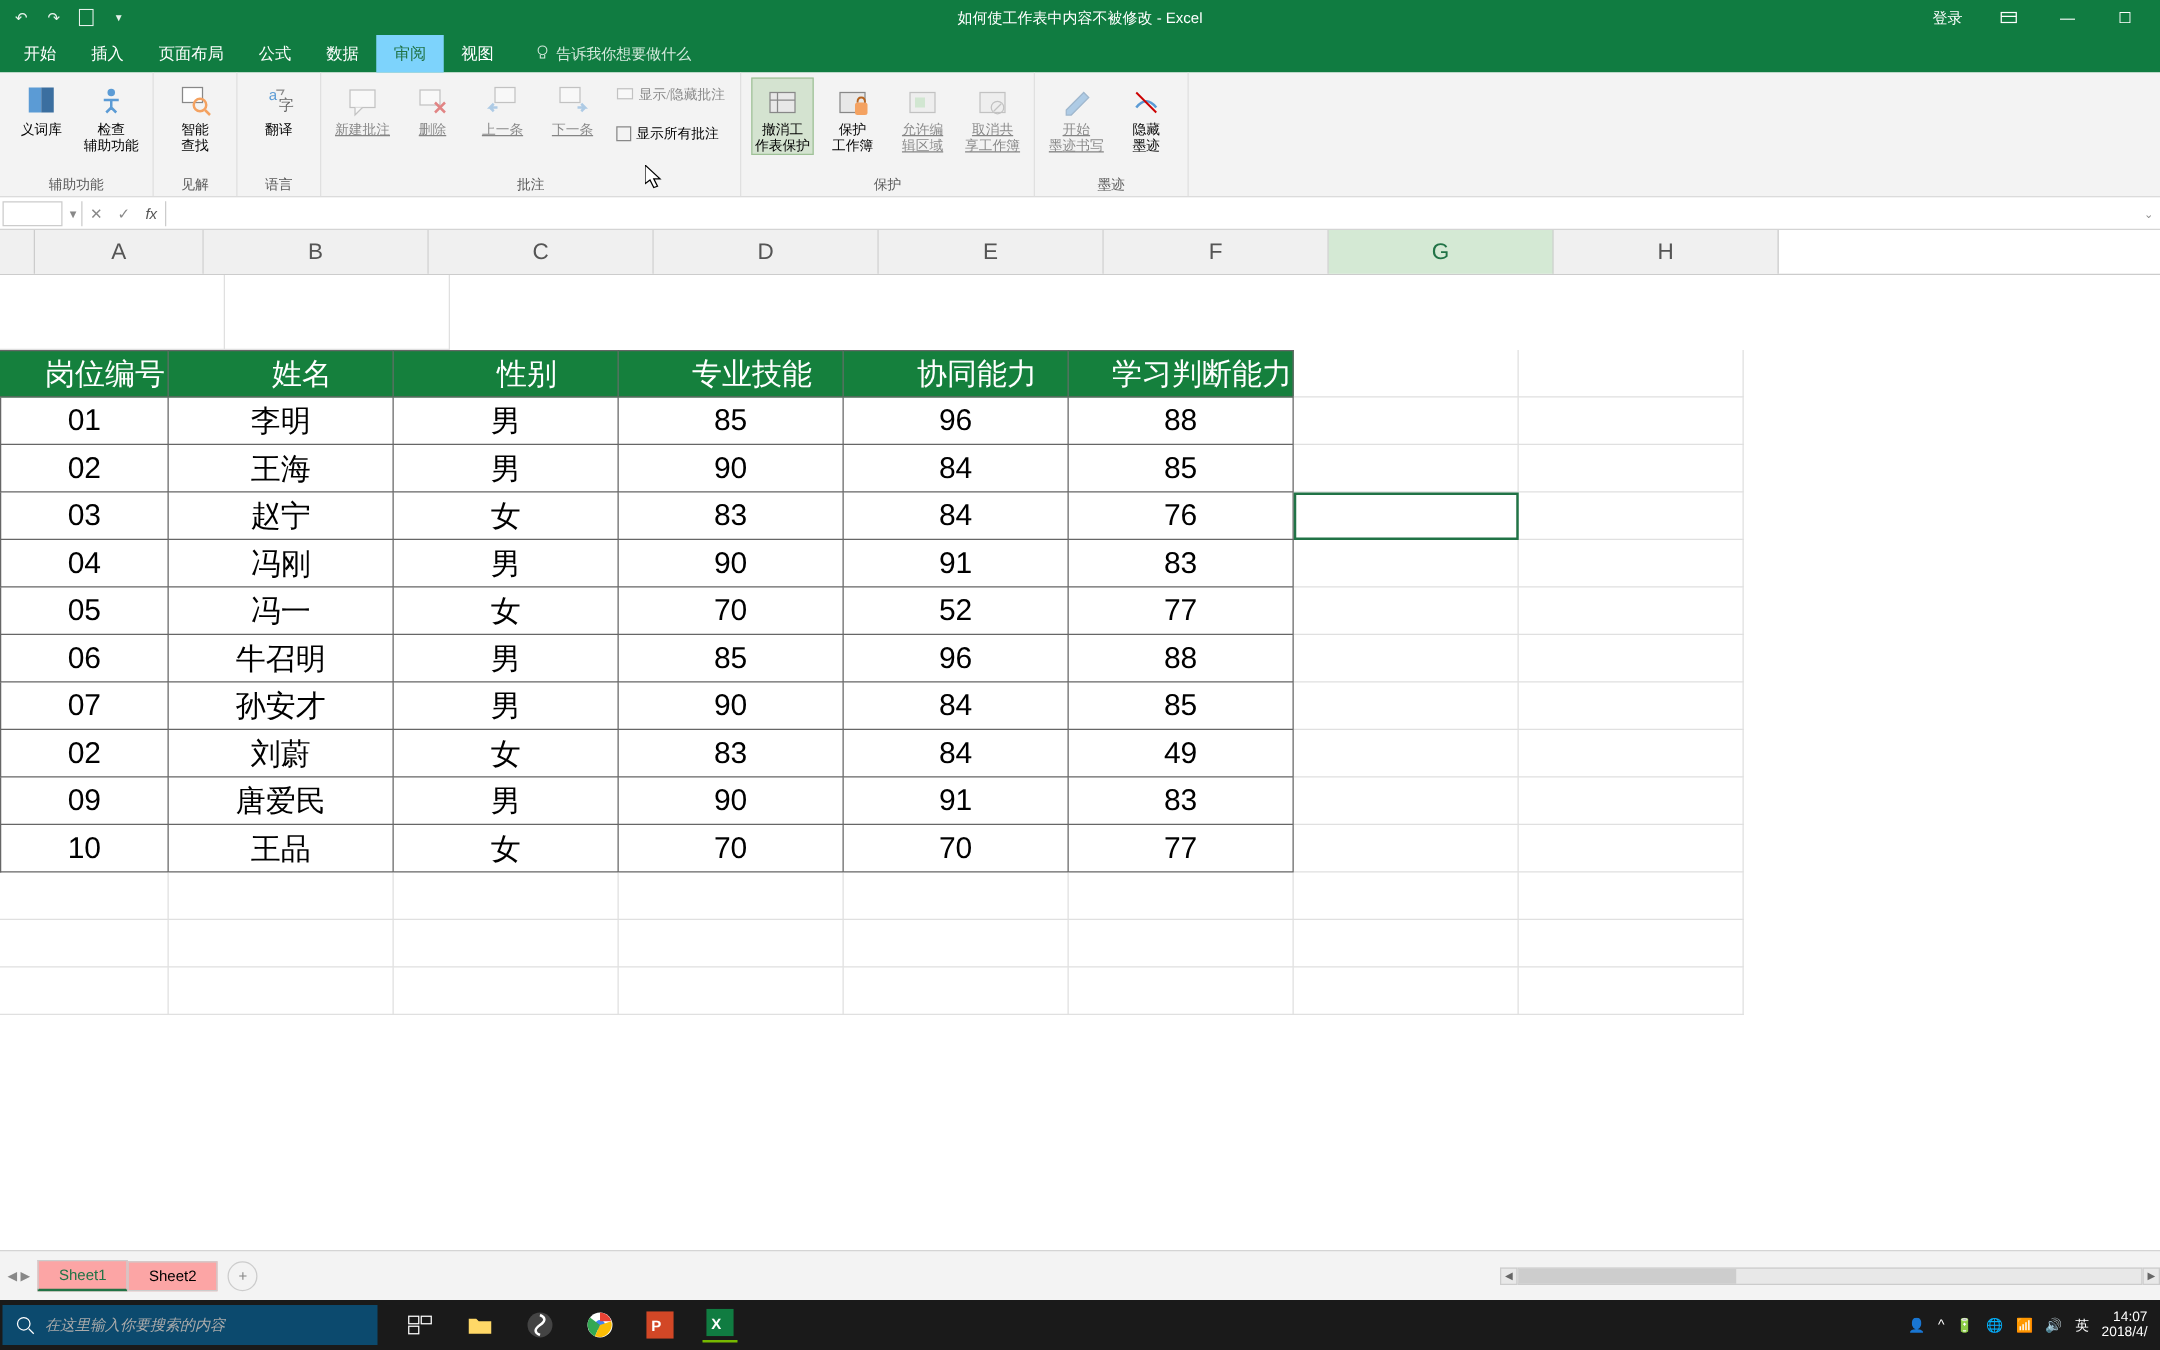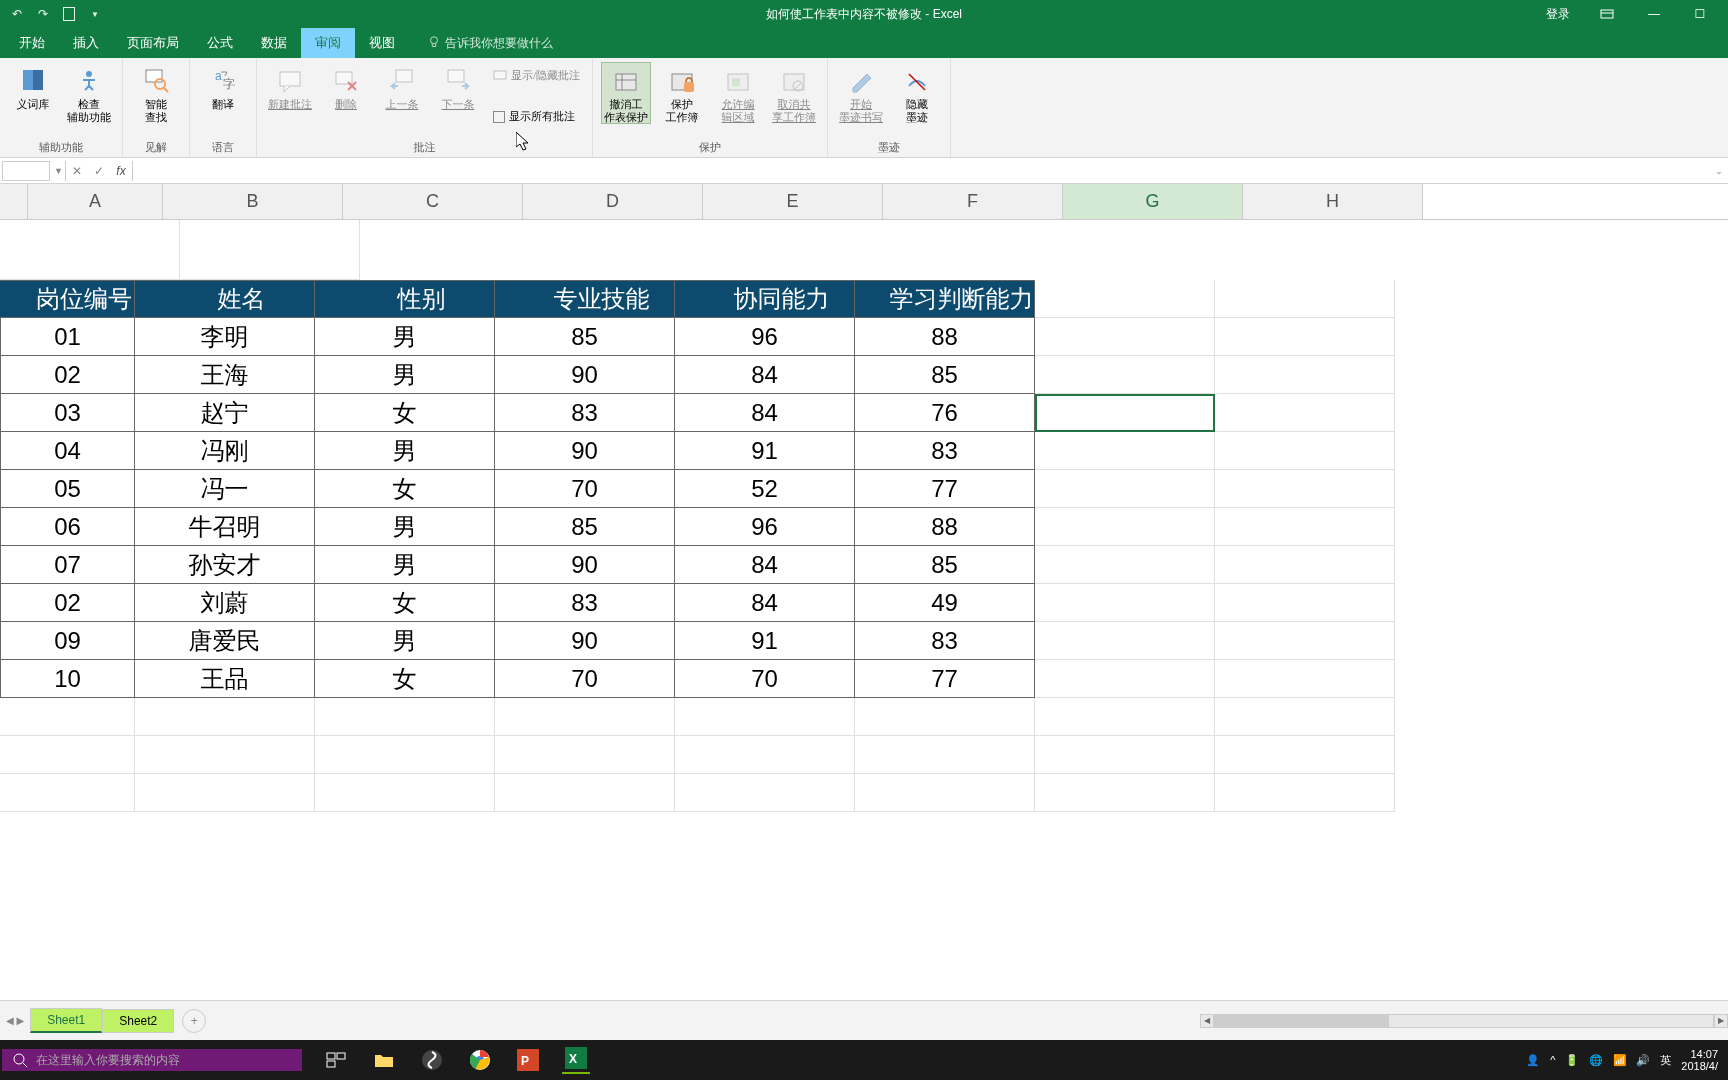--- a/index.html
+++ b/index.html
@@ -23,21 +23,21 @@
 
 .ribbon { height: 100px; background: #f3f3f3; border-bottom: 1px solid #d4d4d4; display: flex; }
 .ribbon-group { border-right: 1px solid #e0e0e0; padding: 4px 8px 0 8px; display: flex; flex-direction: column; }
 .group-items { flex: 1; display: flex; align-items: flex-start; gap: 6px; }
 .group-label { text-align: center; font-size: 11px; color: #5a5a5a; padding: 2px 0; }
 .rbtn-large { display: flex; flex-direction: column; align-items: center; justify-content: flex-start; width: 50px; cursor: pointer; padding-top: 2px; }
 .rbtn-large.disabled { opacity: 0.45; cursor: default; text-decoration: underline; }
 .rbtn-large.hover { background: #d4e3d0; border: 1px solid #9fc197; padding-top: 1px; }
 .rbtn-icon { width: 32px; height: 32px; margin-bottom: 2px; display: flex; align-items: center; justify-content: center; }
 .rbtn-label { font-size: 11px; text-align: center; line-height: 1.15; }
-.rbtn-stack { display: flex; flex-direction: column; gap: 22px; padding-top: 4px; font-family: Liberation Serif, serif; }
+.rbtn-stack { display: flex; flex-direction: column; gap: 12px; padding-top: 4px; font-family: Liberation Serif, serif; }
 .rbtn-small { display: flex; align-items: center; gap: 4px; font-size: 11px; cursor: pointer; padding: 2px 4px; }
 .rbtn-small.disabled { opacity: 0.45; }
 .chk { width: 12px; height: 12px; border: 1px solid #888; display: inline-block; }
 
 
 .formula-bar { height: 26px; border-bottom: 1px solid #d4d4d4; display: flex; align-items: center; background: #fff; }
 .name-box { width: 48px; height: 20px; margin: 0 2px; border: 1px solid #ccc; padding: 0 4px; font-size: 11px; display: flex; align-items: center; }
 .name-drop { width: 14px; color: #888; text-align: center; border-right: 1px solid #ccc; height: 20px; line-height: 20px; font-size: 9px; }
 .fb-btn { width: 22px; text-align: center; color: #888; font-size: 12px; }
 .fb-btn.fx { font-style: italic; color: #555; }
@@ -57,39 +57,39 @@
 .col-B { width: 180px; }
 .col-C { width: 180px; }
 .col-D { width: 180px; }
 .col-E { width: 180px; }
 .col-F { width: 180px; }
 .col-G { width: 180px; }
 .col-H { width: 180px; }
 .title-row { height: 60px; }
 .title-cell { font-size: 32px; justify-content: center; border: none; }
 .header-row { height: 38px; }
-.header-cell { background: #0c4a6e; color: #fff; font-size: 24px; border-right: 1px solid #666; border-bottom: 1px solid #666; border-top: 1px solid #666; padding-left: 34px; }
+.header-cell { background: #15803d; color: #fff; font-size: 24px; border-right: 1px solid #666; border-bottom: 1px solid #666; border-top: 1px solid #666; padding-left: 34px; }
 .data-row { height: 38px; }
 .data-cell { border-right: 1px solid #666; border-bottom: 1px solid #666; font-size: 24px; }
 .data-cell.left-border { border-left: 1px solid #666; }
 .active-cell { border: 2px solid #217346 !important; z-index: 2; }
 
 
 .sheet-tabs { position: absolute; bottom: 0; left: 0; right: 0; height: 40px; background: #f3f3f3; display: flex; align-items: center; border-top: 1px solid #d4d4d4; }
 .sheet-nav { display: flex; gap: 4px; padding: 0 6px; color: #888; font-size: 10px; }
-.sheet-tab { padding: 4px 16px; border: 1px solid #ccc; background: #bef264; font-size: 12px; cursor: pointer; }
+.sheet-tab { padding: 4px 16px; border: 1px solid #ccc; background: #fca5a5; font-size: 12px; cursor: pointer; }
 .sheet-tab.active { border-bottom: 2px solid #217346; color: #217346; font-weight: 500; }
 .sheet-add { width: 24px; height: 24px; display: flex; align-items: center; justify-content: center; margin-left: 8px; cursor: pointer; color: #888; border: 1px solid #ccc; border-radius: 50%; }
 .hscroll-track { flex: 1; height: 14px; background: #e8e8e8; border: 1px solid #ccc; position: relative; }
 .hscroll-thumb { position: absolute; left: 0; height: 100%; width: 35%; background: #cdcdcd; }
 .scroll-arrow { width: 14px; height: 14px; border: 1px solid #ccc; background: #e8e8e8; display: flex; align-items: center; justify-content: center; font-size: 8px; color: #666; }
 
 
 .taskbar { position: absolute; bottom: 0; left: 0; right: 0; height: 40px; background: #1a1a1a; display: flex; align-items: center; color: #fff; z-index: 100; }
-.search-box { display: flex; align-items: center; background: #701a75; height: 22px; width: 300px; margin-left: 2px; padding: 0 10px; }
+.search-box { display: flex; align-items: center; background: #0c4a6e; height: 32px; width: 300px; margin-left: 2px; padding: 0 10px; font-style: italic; }
 .search-icon-tb { width: 16px; height: 16px; margin-right: 8px; }
 .task-icons { display: flex; gap: 20px; margin-left: 20px; }
 .task-ico { width: 28px; height: 28px; display: flex; align-items: center; justify-content: center; }
 .tray { margin-left: auto; display: flex; align-items: center; gap: 10px; padding-right: 10px; font-size: 11px; }
 .tray-time { text-align: right; line-height: 1.1; }
 
 svg { display: block; }
 .cursor-arrow { position: absolute; left: 516px; top: 132px; z-index: 200; pointer-events: none; }
 </style>
 </head>

